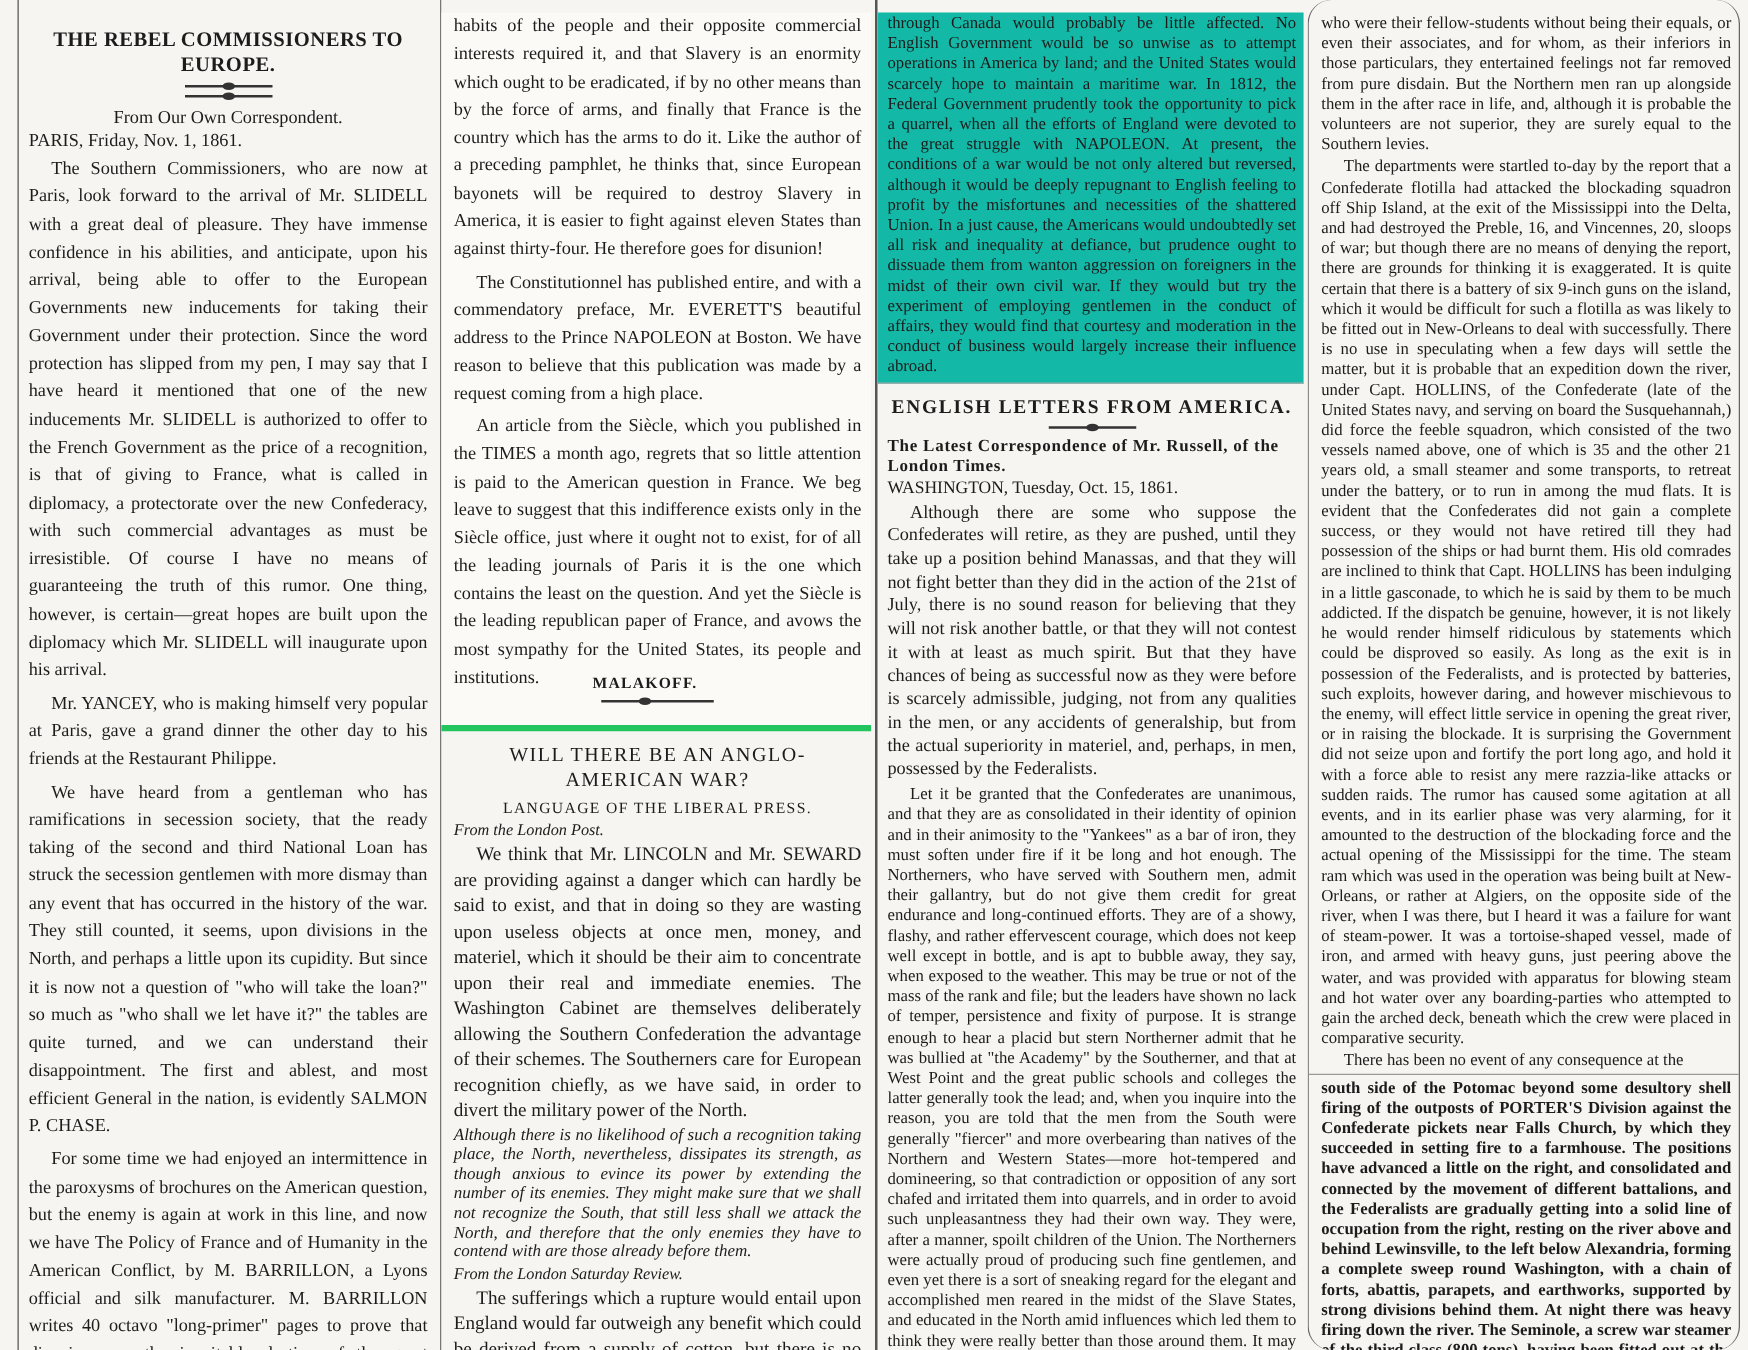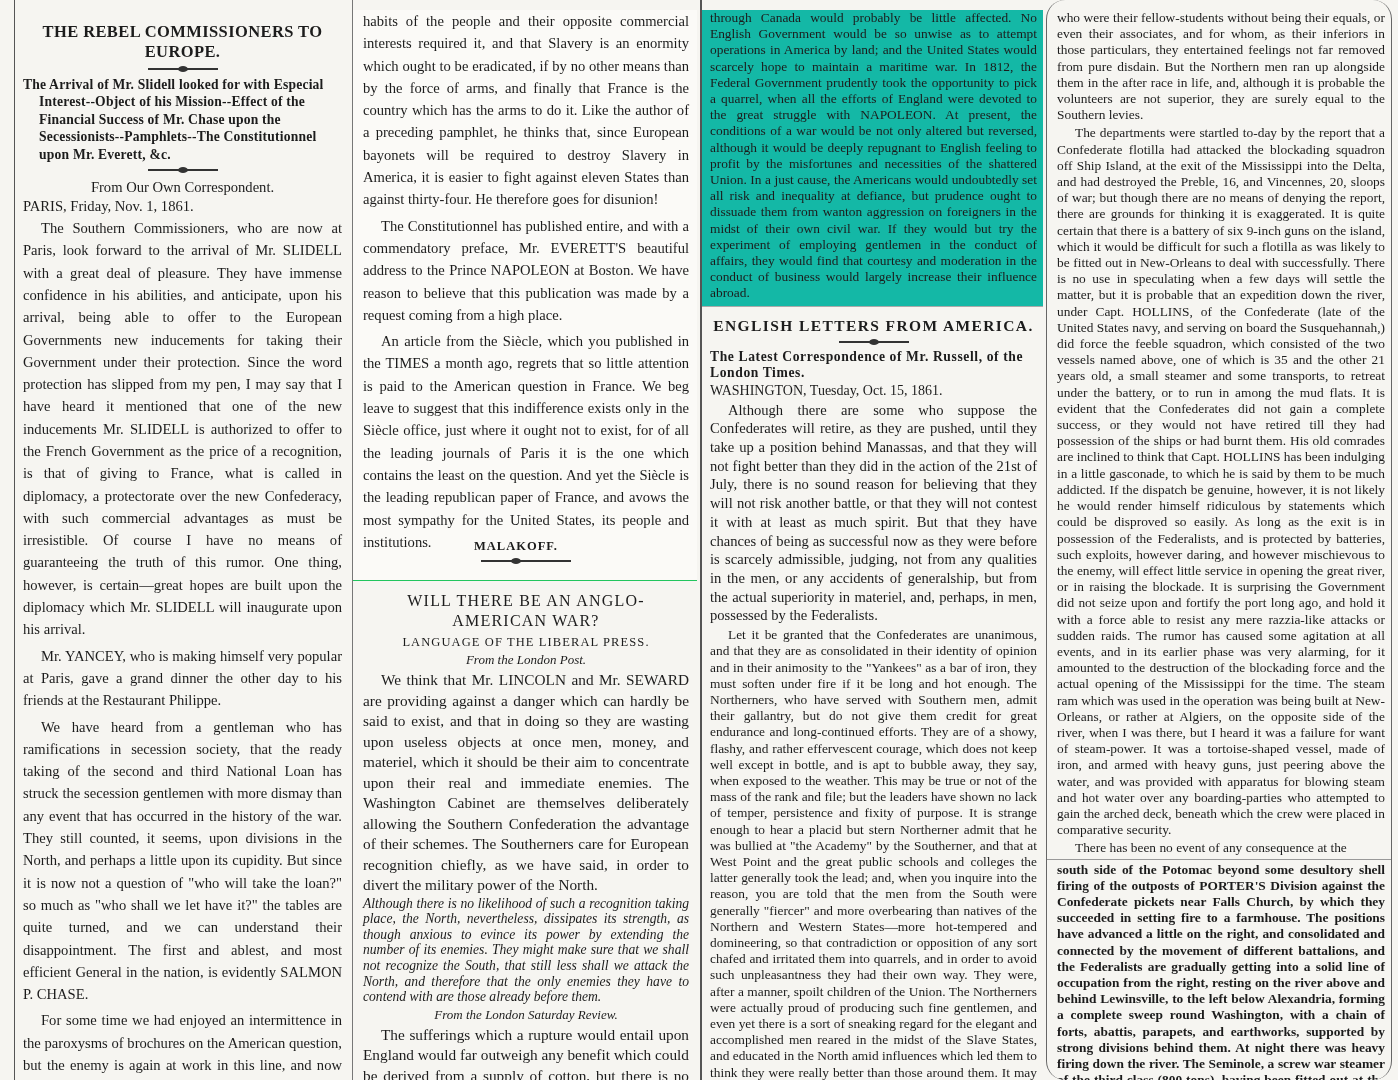--- a/index.html
+++ b/index.html
@@ -31,40 +31,39 @@
   .byline { text-align: center; font-size: 14.6px; margin: 8px 0 2px; }
   .dateline { text-align: left; font-size: 14.6px; margin: 2px 8px 2px 0; }
   p.body {
     font-size: 14.6px; line-height: 22.3px; margin: 0 0 4px 0; text-align: justify;
     text-indent: 18px;
   }
   .col3 p.body, .col4 p.body { font-size: 13.4px; line-height: 16.2px; margin-bottom: 2px; }
   .col2 p.small { font-size: 13.6px; line-height: 15.6px; text-align: justify; text-indent: 18px; margin: 0; }
   .col2 p.small i, .col2 .italic-par { font-style: italic; }
   .sig { text-align: center; font-size: 12.5px; letter-spacing: 1px; margin: -18px 20px 4px 0; font-weight: 700; }
-  .clip-box { border-bottom: 1px solid #22c55e; padding-bottom: 12px; margin: 0 -8px 0 -10px; padding-left: 10px; padding-right: 8px; background: #fbfaf7; }
+  .clip-box { border-bottom: 5px solid #22c55e; padding-bottom: 12px; margin: 0 -8px 0 -10px; padding-left: 10px; padding-right: 8px; background: #fbfaf7; }
   .head2 { font-size: 16px; letter-spacing: 1.2px; text-align: center; margin: 10px 0 0; font-weight: 400; line-height: 20px; }
   .subhead2 { font-size: 12.5px; text-align: center; letter-spacing: 1.1px; margin: 4px 0 0; font-style: italic; }
-  .source { font-style: italic; font-size: 13px; text-align: center; margin: 2px 0; }
+  .source { font-style: italic; font-size: 13px; text-align: left; margin: 2px 0; }
   .lede { font-size: 15.3px !important; line-height: 20.5px !important; }
   .col3 .clip-top { background: #14b8a6; border-bottom: 1px solid #aaa; padding-bottom: 2px; margin: 0 -6px 0 -8px; padding-left: 8px; padding-right: 6px; }
   .col3 h1.head { font-size: 15.5px; letter-spacing: 1.4px; margin-top: 10px; }
   .col3 .deck2 { font-weight: 700; font-size: 13.6px; line-height: 16px; margin: 0; letter-spacing: 0.6px; }
   .col3 .dateline { font-size: 14px; margin-right: 10px; }
   .col3 .lede { font-size: 14.6px !important; line-height: 18.7px !important; }
   .col4 .sep { border-top: 1px solid #999; margin: 2px -6px 2px -10px; }
   .b { font-weight: 700; }
 </style>
 </head>
 <body>
 
 <div class="col col1">
   <h1 class="head">THE REBEL COMMISSIONERS TO EUROPE.</h1>
   <div class="dash"></div>
-  <p class="deck">The Arrival of Mr. Slidell looked for with Especial Interest--Object of his Mission--Effect of the Financial Success of Mr. Chase upon the Secessionists--Pamphlets--The Constitutionnel upon Mr. Everett, &amp;c.</p>
   <div class="dash"></div>
   <div class="byline">From Our Own Correspondent.</div>
   <div class="dateline">PARIS, Friday, Nov. 1, 1861.</div>
   <p class="body">The Southern Commissioners, who are now at Paris, look forward to the arrival of Mr. SLIDELL with a great deal of pleasure. They have immense confidence in his abilities, and anticipate, upon his arrival, being able to offer to the European Governments new inducements for taking their Government under their protection. Since the word protection has slipped from my pen, I may say that I have heard it mentioned that one of the new inducements Mr. SLIDELL is authorized to offer to the French Government as the price of a recognition, is that of giving to France, what is called in diplomacy, a protectorate over the new Confederacy, with such commercial advantages as must be irresistible. Of course I have no means of guaranteeing the truth of this rumor. One thing, however, is certain—great hopes are built upon the diplomacy which Mr. SLIDELL will inaugurate upon his arrival.</p>
   <p class="body">Mr. YANCEY, who is making himself very popular at Paris, gave a grand dinner the other day to his friends at the Restaurant Philippe.</p>
   <p class="body">We have heard from a gentleman who has ramifications in secession society, that the ready taking of the second and third National Loan has struck the secession gentlemen with more dismay than any event that has occurred in the history of the war. They still counted, it seems, upon divisions in the North, and perhaps a little upon its cupidity. But since it is now not a question of "who will take the loan?" so much as "who shall we let have it?" the tables are quite turned, and we can understand their disappointment. The first and ablest, and most efficient General in the nation, is evidently SALMON P. CHASE.</p>
   <p class="body">For some time we had enjoyed an intermittence in the paroxysms of brochures on the American question, but the enemy is again at work in this line, and now we have The Policy of France and of Humanity in the American Conflict, by M. BARRILLON, a Lyons official and silk manufacturer. M. BARRILLON writes 40 octavo "long-primer" pages to prove that disunion was the inevitable destiny of the great Republic, that the</p>
 </div>
 
 <div class="col col2">

